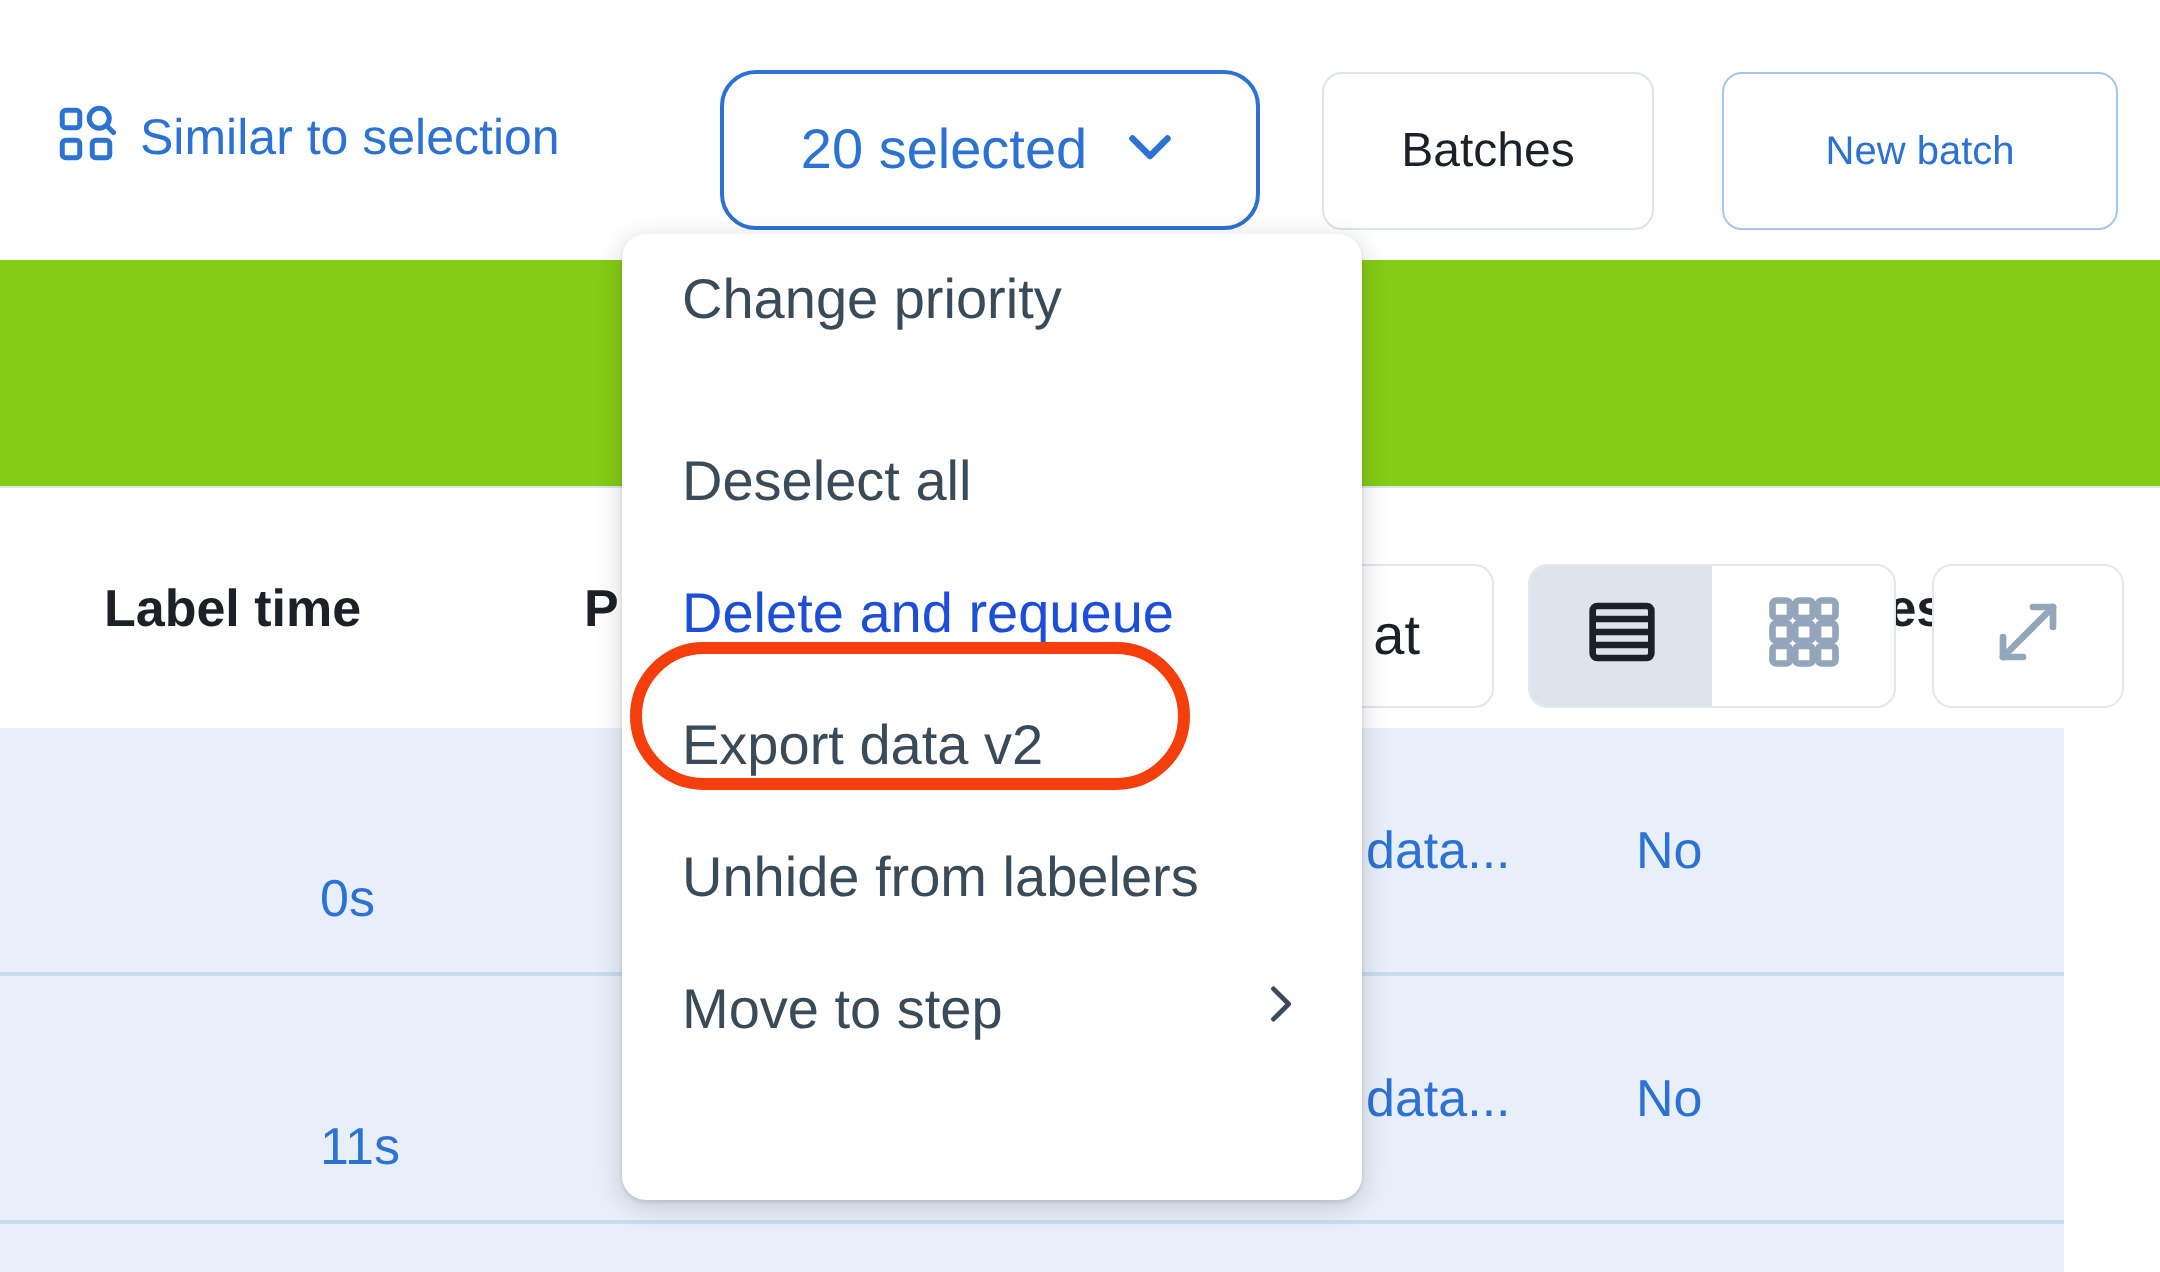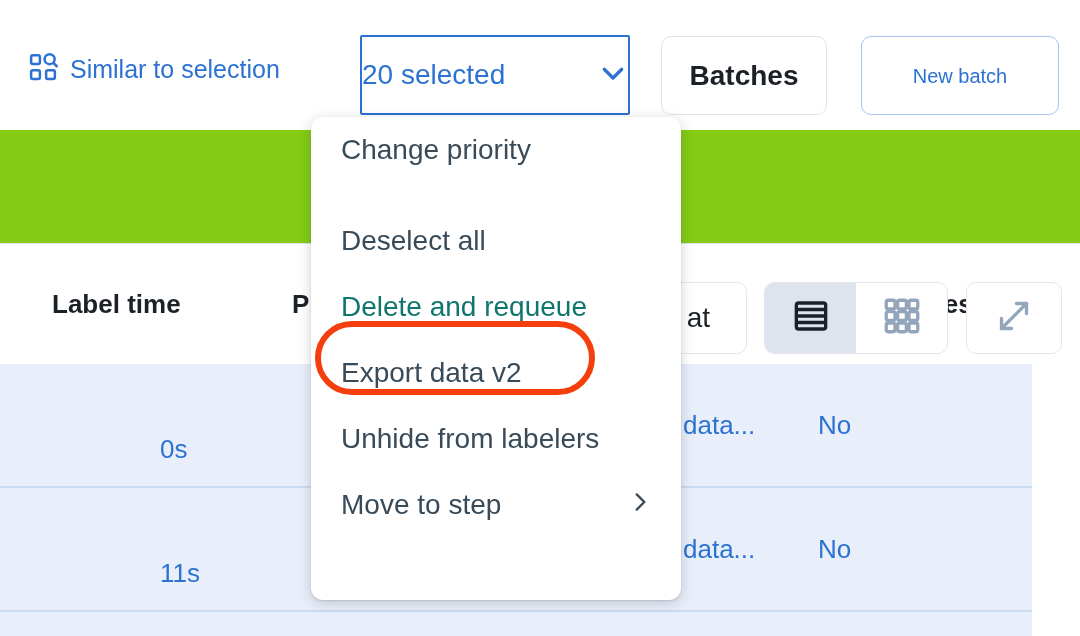--- a/index.html
+++ b/index.html
@@ -53,25 +53,25 @@
   }
   .similar-icon { display: block; }
 
   .selected-btn {
     position: absolute;
     left: 360px;
     top: 35px;
     width: 270px;
     height: 80px;
     border: 2px solid #2c72d2;
-    border-radius: 2px;
-    background: #ffffff;
-    display: flex;
-    align-items: center;
-    justify-content: space-between;
+    border-radius: 18px;
+    background: #ffffff;
+    display: flex;
+    align-items: center;
+    justify-content: center;
     gap: 16px;
     cursor: pointer;
     box-sizing: border-box;
   }
   .selected-btn .label {
     color: #2c72d2;
     font-size: 28px;
     line-height: 1;
     white-space: nowrap;
   }
@@ -86,24 +86,23 @@
     border-radius: 10px;
     background: #ffffff;
     display: flex;
     align-items: center;
     justify-content: center;
     cursor: pointer;
     box-sizing: border-box;
   }
   .batches-btn .label {
     color: #1c2127;
-    font-size: 28px;
+    font-size: 24px;
     line-height: 1;
     white-space: nowrap;
-    font-weight: bold;
   }
 
   .newbatch-btn {
     position: absolute;
     left: 861px;
     top: 36px;
     width: 198px;
     height: 79px;
     border: 1px solid #a5c6f0;
     border-radius: 10px;
@@ -276,21 +275,21 @@
     align-items: center;
     padding: 0 28px 0 30px;
     color: #394b59;
     font-size: 28px;
     cursor: pointer;
     white-space: nowrap;
     box-sizing: border-box;
   }
   .menu-item.first { margin-top: 25px; }
   .menu-item.disabled {
-    color: #0f766e;
+    color: #1d4ed8;
     cursor: default;
   }
   .menu-item.has-submenu {
     justify-content: space-between;
   }
   .menu-item .chev-right { margin-left: 24px; }
 
   
   #annotation {
     position: absolute;

